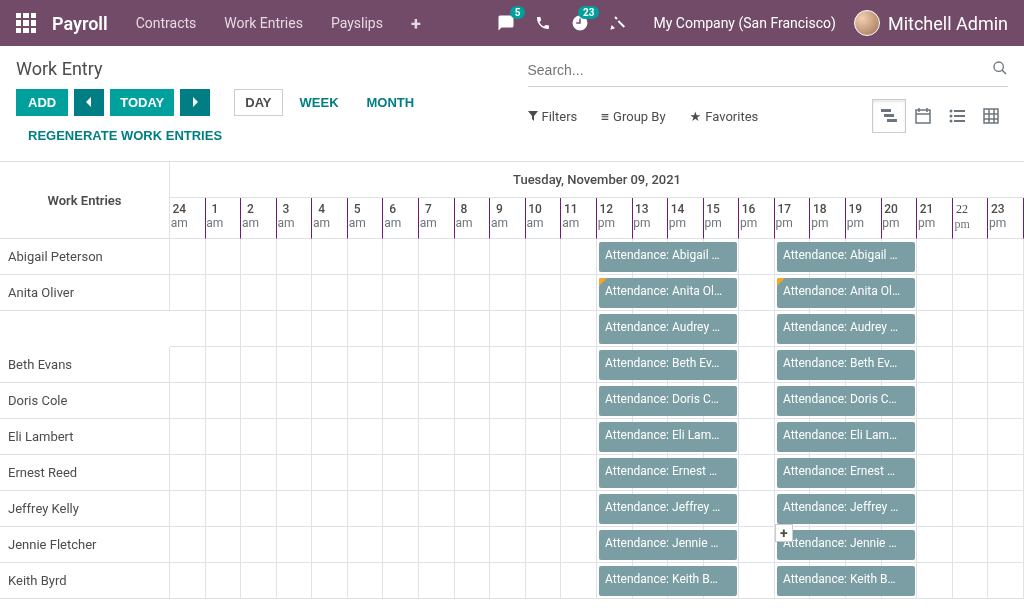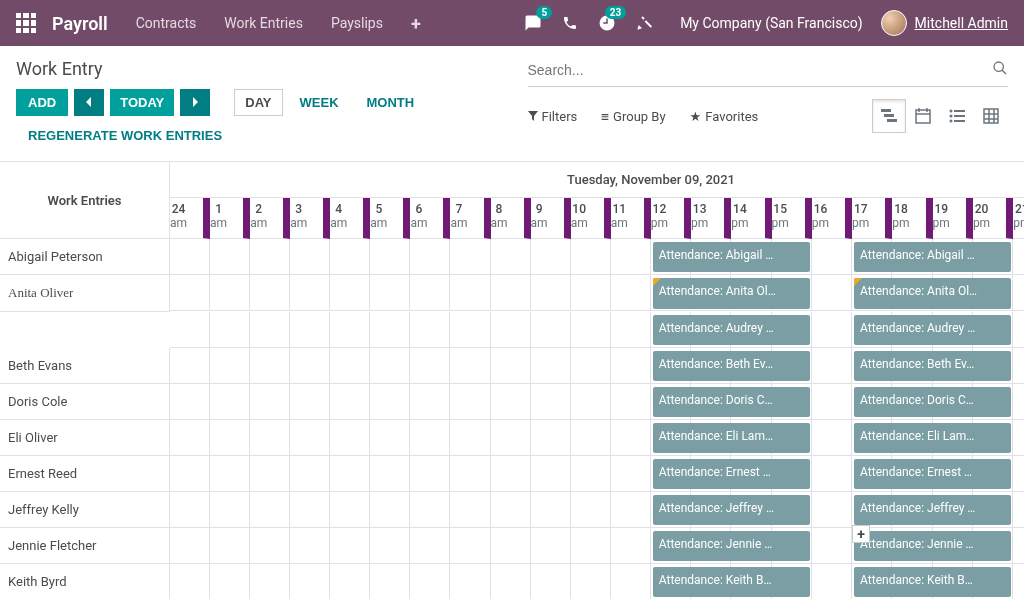--- a/index.html
+++ b/index.html
@@ -9,21 +9,21 @@
 .navbar .apps-icon { width: 20px; height: 20px; display: grid; grid-template-columns: repeat(3,1fr); grid-template-rows: repeat(3,1fr); gap: 2px; margin-right: 16px; cursor: pointer; }
 .navbar .apps-icon span { background: #fff; }
 .navbar .brand { font-size: 18px; font-weight: 600; margin-right: 28px; }
 .navbar .menu-item { margin-right: 28px; color: #e6d9e2; cursor: pointer; font-size: 14px; }
 .navbar .plus { font-size: 18px; font-weight: bold; color: #e6d9e2; cursor: pointer; }
 .navbar .spacer { flex: 1; }
 .navbar .icon-item { position: relative; margin: 0 10px; cursor: pointer; display: flex; align-items: center; }
 .navbar .badge { position: absolute; top: -8px; right: -10px; background: #00a09d; color: #fff; border-radius: 8px; font-size: 10px; padding: 1px 5px; font-weight: bold; }
 .navbar .company { margin: 0 18px; font-size: 14px; color: #fff; cursor: pointer; }
 .navbar .avatar { width: 26px; height: 26px; border-radius: 50%; background: radial-gradient(circle at 30% 30%, #f0d0b0, #a07050); margin-right: 8px; border: 1px solid #fff; }
-.navbar .username { font-size: 14px; text-decoration: underline; }
+.navbar .username { font-size: 18px; }
 
 .controlbar { display: flex; align-items: flex-start; padding: 12px 16px 4px 16px; }
 .controlbar .left { flex: 1; }
 .controlbar .title { font-size: 18px; color: #4c4c4c; margin-bottom: 10px; }
 .controlbar .btnrow { display: flex; align-items: center; gap: 6px; flex-wrap: wrap; }
 .btn { border: none; padding: 6px 12px; font-size: 13px; font-weight: 600; cursor: pointer; }
 .btn.teal { background: #00a09d; color: #fff; }
 .btn.teal-light { background: #5fb9b8; color: #fff; }
 .btn.nav { background: #017e84; color: #fff; padding: 6px 10px; }
 .btn.link { background: transparent; color: #017e84; font-weight: 600; }
@@ -38,21 +38,21 @@
 .filterrow { display: flex; align-items: center; }
 .filter-item { margin-right: 24px; color: #4c4c4c; cursor: pointer; font-size: 13px; display: flex; align-items: center; gap: 4px; }
 .viewswitch { margin-left: auto; display: flex; gap: 0; }
 .viewbtn { width: 34px; height: 34px; border: 1px solid transparent; background: transparent; display: flex; align-items: center; justify-content: center; cursor: pointer; color: #6c757d; }
 .viewbtn.active { border: 1px solid #ccc; box-shadow: inset 0 2px 3px rgba(0,0,0,0.1); }
 
 .gantt-wrap { height: 438px; overflow-y: scroll; border-top: 1px solid #dee2e6; margin-top: 8px; }
 .gantt { display: grid; grid-template-columns: 170px repeat(24, 1fr); }
 .gantt .datehdr { grid-column: 2 / span 24; text-align: center; padding: 10px 0; font-weight: 500; border-bottom: 1px solid #dee2e6; }
 .gantt .rowlabel-hdr { grid-column: 1; grid-row: 1 / span 2; display: flex; align-items: center; justify-content: center; font-weight: 600; border-right: 1px solid #dee2e6; border-bottom: 1px solid #dee2e6; }
-.gantt .hourcell { text-align: center; padding: 4px 16px 6px 0; font-size: 12px; color: #6c757d; border-right: 7px solid #701a75; border-bottom: 1px solid #dee2e6; }
+.gantt .hourcell { text-align: center; padding: 4px 16px 6px 0; font-size: 12px; color: #6c757d; border-right: 1px solid #701a75; border-bottom: 1px solid #dee2e6; }
 .gantt .hourcell .h { font-weight: 500; color: #4c4c4c; }
 .gantt .rowname { padding: 10px 8px; border-right: 1px solid #dee2e6; border-bottom: 1px solid #dee2e6; font-size: 13px; white-space: nowrap; overflow: hidden; text-overflow: ellipsis; }
 .gantt .slot { border-right: 1px solid #dee2e6; border-bottom: 1px solid #dee2e6; height: 36px; position: relative; }
 .bar { position: absolute; top: 3px; bottom: 3px; left: 2px; right: 2px; background: #7a9ea3; color: #fff; font-size: 12px; padding: 6px 6px; border-radius: 2px; overflow: hidden; white-space: nowrap; text-overflow: ellipsis; cursor: pointer; }
 .bar.flag::before { content: ""; position: absolute; top: 0; left: 0; border-top: 8px solid #f5a623; border-right: 8px solid transparent; }
 
 .addhint { position: absolute; top: -3px; left: 0; background: #fff; border: 1px solid #ccc; width: 18px; height: 18px; display: flex; align-items: center; justify-content: center; font-weight: bold; color: #4c4c4c; z-index: 5; font-size: 14px; }
 
 ::-webkit-scrollbar { width: 14px; }
 ::-webkit-scrollbar-track { background: #f1f1f1; }
@@ -320,21 +320,21 @@
       <div class="slot" style="grid-area: 3 / 22;"></div>
       <div class="slot" style="grid-area: 3 / 23;"></div>
       <div class="slot" style="grid-area: 3 / 24;"></div>
       <div class="slot" style="grid-area: 3 / 25;"></div>
       <div style="grid-area: 3 / 14 / auto / span 4; position: relative;">
         <div class="bar">Attendance: Abigail …</div>
       </div>
       <div style="grid-area: 3 / 19 / auto / span 4; position: relative;">
         <div class="bar">Attendance: Abigail …</div>
       </div>
-      <div class="rowname" style="grid-area: 4 / 1; font-family: Liberation Serif, serif;">Anita Oliver</div>
+      <div class="rowname" style="grid-area: 4 / 1;">Anita Oliver</div>
       <div class="slot" style="grid-area: 4 / 2;"></div>
       <div class="slot" style="grid-area: 4 / 3;"></div>
       <div class="slot" style="grid-area: 4 / 4;"></div>
       <div class="slot" style="grid-area: 4 / 5;"></div>
       <div class="slot" style="grid-area: 4 / 6;"></div>
       <div class="slot" style="grid-area: 4 / 7;"></div>
       <div class="slot" style="grid-area: 4 / 8;"></div>
       <div class="slot" style="grid-area: 4 / 9;"></div>
       <div class="slot" style="grid-area: 4 / 10;"></div>
       <div class="slot" style="grid-area: 4 / 11;"></div>
@@ -443,21 +443,21 @@
       <div class="slot" style="grid-area: 7 / 22;"></div>
       <div class="slot" style="grid-area: 7 / 23;"></div>
       <div class="slot" style="grid-area: 7 / 24;"></div>
       <div class="slot" style="grid-area: 7 / 25;"></div>
       <div style="grid-area: 7 / 14 / auto / span 4; position: relative;">
         <div class="bar">Attendance: Doris C…</div>
       </div>
       <div style="grid-area: 7 / 19 / auto / span 4; position: relative;">
         <div class="bar">Attendance: Doris C…</div>
       </div>
-      <div class="rowname" style="grid-area: 8 / 1;">Eli Oliver</div>
+      <div class="rowname" style="grid-area: 8 / 1;">Eli Lambert</div>
       <div class="slot" style="grid-area: 8 / 2;"></div>
       <div class="slot" style="grid-area: 8 / 3;"></div>
       <div class="slot" style="grid-area: 8 / 4;"></div>
       <div class="slot" style="grid-area: 8 / 5;"></div>
       <div class="slot" style="grid-area: 8 / 6;"></div>
       <div class="slot" style="grid-area: 8 / 7;"></div>
       <div class="slot" style="grid-area: 8 / 8;"></div>
       <div class="slot" style="grid-area: 8 / 9;"></div>
       <div class="slot" style="grid-area: 8 / 10;"></div>
       <div class="slot" style="grid-area: 8 / 11;"></div>

